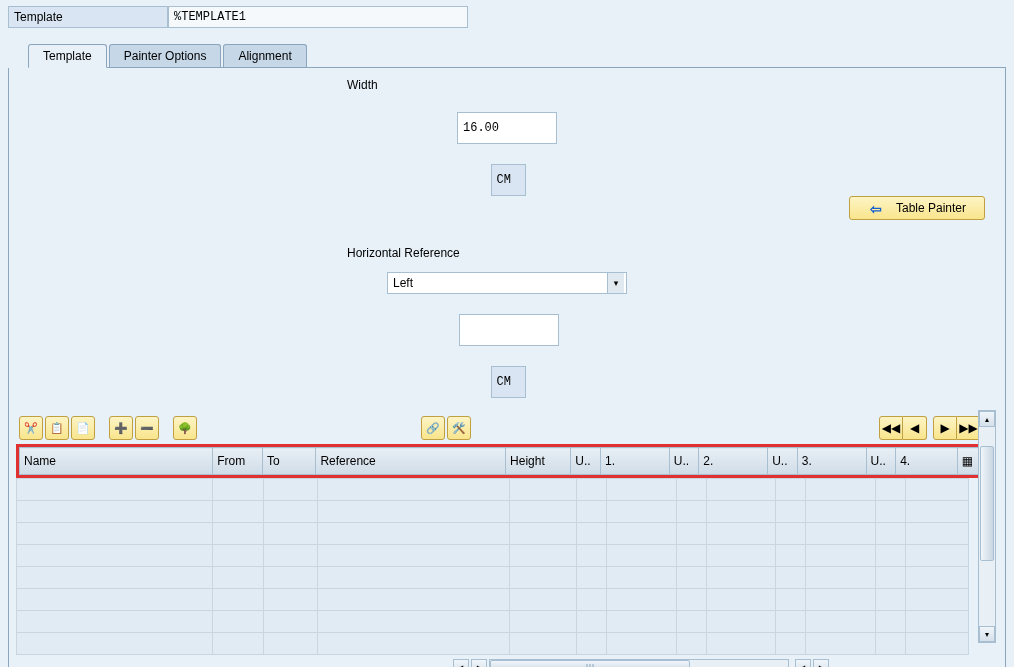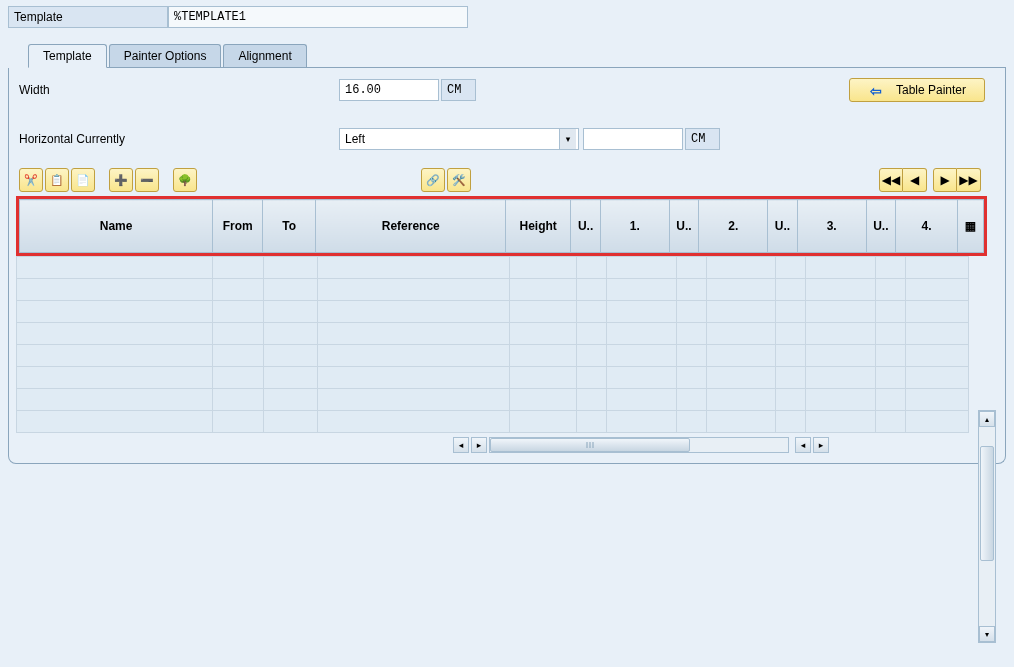--- a/index.html
+++ b/index.html
@@ -6,42 +6,42 @@
 body { margin: 0; background: #e8f0f8; width: 1014px; height: 667px; overflow: hidden; }
 .top-section { padding: 6px 8px 12px 8px; }
 .field-row { display: flex; align-items: center; margin-bottom: 4px; }
 .field-label { width: 160px; background: #d9e5f2; border: 1px solid #a8bfd2; padding: 3px 5px; height: 22px; }
 .field-input { width: 300px; border: 1px solid #a8bfd2; background: #f5f9fc; padding: 3px 5px; height: 22px; font-family: 'Courier New', monospace; }
 .tabs-container { margin: 0 8px; }
 .tabs { display: flex; border-bottom: 1px solid #8aa5bc; margin-left: 20px; }
 .tab { padding: 4px 14px; border: 1px solid #8aa5bc; border-bottom: none; background: #c6d7e8; cursor: pointer; border-top-left-radius: 3px; border-top-right-radius: 3px; margin-right: 2px; }
 .tab.active { background: #e8f0f8; border-bottom: 1px solid #e8f0f8; margin-bottom: -1px; }
 .tab-content { border: 1px solid #8aa5bc; border-top: none; padding: 10px 10px 0 10px; background: #e8f0f8; border-bottom-left-radius: 8px; border-bottom-right-radius: 8px; }
-.form-row { display: flex; align-items: center; margin-bottom: 6px; }
+.form-row { display: flex; align-items: center; margin-bottom: 6px; flex-direction: column; }
 .form-label { width: 320px; }
-.form-input { border: 1px solid #a8bfd2; background: #fff; padding: 3px 5px; height: 22px; font-family: 'Courier New', monospace; }
+.form-input { border: 1px solid #a8bfd2; background: #fff; padding: 3px 5px; height: 32px; font-family: 'Courier New', monospace; margin-top: 20px; }
 .form-input.num { width: 100px; }
 .form-input.unit { width: 35px; background: #d9e5f2; }
 .form-input.offset { width: 100px; }
-.dropdown { position: relative; }
+.dropdown { position: relative; margin-top: 12px; }
 .dropdown::after { content: '▾'; font-size: 9px; position: absolute; right: 3px; top: 50%; transform: translateY(-50%); background: #e0e8f0; border-left: 1px solid #a8bfd2; width: 16px; height: calc(100% - 2px); display: flex; align-items: center; justify-content: center; }
 .dropdown select, .dropdown input { width: 240px; border: 1px solid #a8bfd2; background: #fff; padding: 3px 5px; height: 22px; appearance: none; }
 .table-painter-btn { display: flex; align-items: center; background: linear-gradient(#fdf4c5, #f9e58c); border: 1px solid #c0a040; border-radius: 3px; padding: 4px 18px; cursor: pointer; margin-left: auto; margin-right: 10px; }
 .arrow-left-icon { width: 16px; height: 14px; margin-right: 12px; color: #1560d0; font-size: 14px; font-weight: bold; }
 .toolbar { display: flex; gap: 2px; margin-top: 12px; padding-bottom: 4px; }
 .tbtn { width: 24px; height: 24px; background: linear-gradient(#fdf4c5, #f9e58c); border: 1px solid #c0a040; border-radius: 3px; cursor: pointer; display: flex; align-items: center; justify-content: center; font-size: 12px; }
 .tgroup { display: flex; gap: 2px; }
 .tsep { width: 10px; }
 .nav-group { margin-left: auto; display: flex; gap: 6px; margin-right: 14px; }
 .nav-pair { display: flex; }
 .nav-pair .tbtn:first-child { border-top-right-radius: 0; border-bottom-right-radius: 0; }
 .nav-pair .tbtn:last-child { border-top-left-radius: 0; border-bottom-left-radius: 0; border-left: none; }
 .table-wrap { border: 3px solid #e03030; border-bottom: none; margin-left: -3px; margin-right: 8px; }
 .data-table { width: 100%; border-collapse: collapse; table-layout: fixed; }
-.data-table th { background: linear-gradient(#e8eff5, #cfdce8); border: 1px solid #a8bfd2; padding: 19px 4px; text-align: center; font-weight: bold; height: 20px; overflow: hidden; }
+.data-table th { background: linear-gradient(#e8eff5, #cfdce8); border: 1px solid #a8bfd2; padding: 6px 4px; text-align: left; font-weight: normal; height: 20px; overflow: hidden; }
 .data-table td { border: 1px solid #c8d6e2; padding: 2px 4px; height: 22px; background: #f5f9fc; font-family: 'Courier New', monospace; overflow: hidden; white-space: nowrap; }
 .data-table tr.empty td { background: #e0ebf4; }
 .red-border-bottom { border: 3px solid #e03030; border-top: none; margin-left: -3px; margin-right: 8px; height: 0; }
 .scrollbar-v { position: absolute; right: 9px; top: 342px; width: 18px; height: 233px; background: #e8eff5; border: 1px solid #a8bfd2; }
 .scroll-btn { width: 16px; height: 16px; background: linear-gradient(#f0f5fa, #d5e0ea); border: 1px solid #a8bfd2; display: flex; align-items: center; justify-content: center; font-size: 8px; cursor: pointer; }
 .scroll-thumb-v { position: absolute; top: 35px; left: 1px; width: 14px; height: 115px; background: linear-gradient(90deg, #f0f5fa, #c8d6e2); border: 1px solid #a8bfd2; border-radius: 2px; }
 .scrollbar-h { display: flex; align-items: center; margin: 4px 0 10px 434px; width: 376px; }
 .scroll-track-h { flex: 1; height: 16px; background: #e8eff5; border: 1px solid #a8bfd2; position: relative; margin: 0 2px; }
 .scroll-thumb-h { position: absolute; left: 0; top: 0; width: 200px; height: 14px; background: linear-gradient(#f0f5fa, #c8d6e2); border: 1px solid #a8bfd2; border-radius: 2px; }
 .thumb-grip { position: absolute; left: 50%; top: 50%; transform: translate(-50%, -50%); display: flex; gap: 2px; }
@@ -75,21 +75,21 @@
       <input class="form-input unit" style="margin-left: 2px;" value="CM">
       <button class="table-painter-btn">
         <span class="arrow-left-icon">⇦</span>
         <span>Table Painter</span>
       </button>
     </div>
 
     <div style="height: 20px;"></div>
 
     <div class="form-row">
-      <div class="form-label">Horizontal Currently</div>
+      <div class="form-label">Horizontal Reference</div>
       <div class="dropdown">
         <input readonly="" value="Left" style="">
       </div>
       <input class="form-input offset" style="margin-left: 4px;" value="">
       <input class="form-input unit" style="margin-left: 2px;" value="CM">
     </div>
 
     <div class="form-row">
     </div>
 

